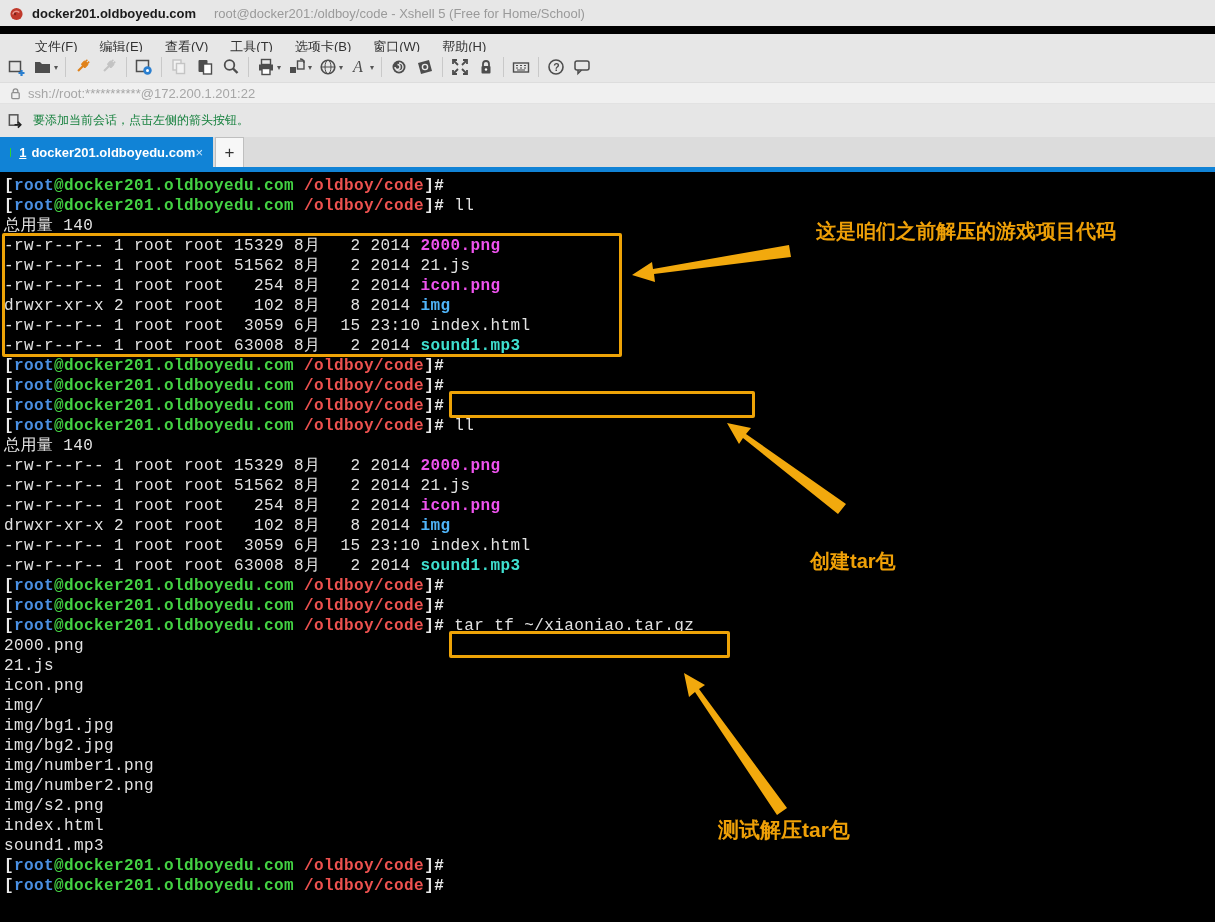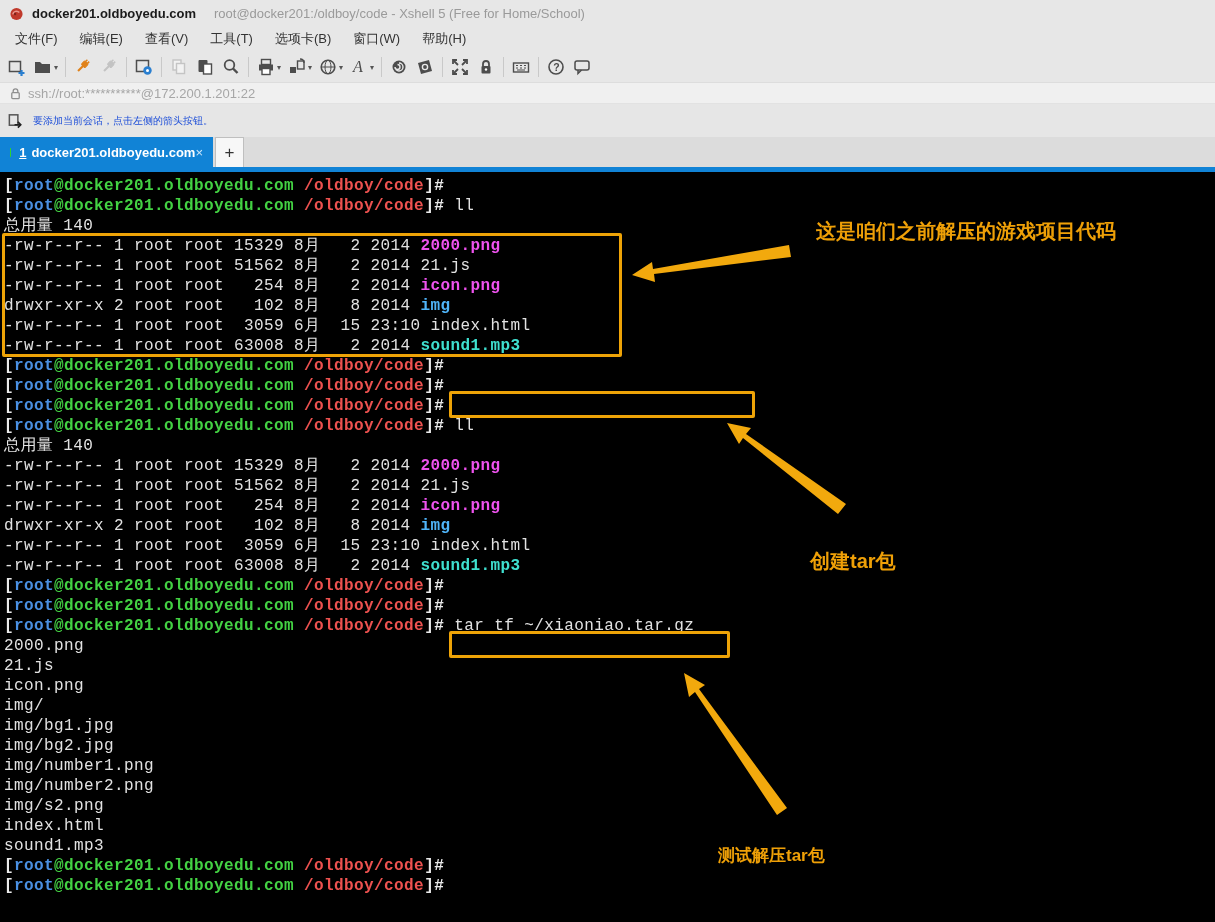--- a/index.html
+++ b/index.html
@@ -6,39 +6,39 @@
   html,body { width:1215px; height:922px; overflow:hidden; }
   body { position:relative; background:#000; font-family:"Liberation Sans","DejaVu Sans",sans-serif; }
 
   
   .titlebar { position:absolute; left:0; top:0; width:1215px; height:26px; background:#e7e7e7;
               display:flex; align-items:center; }
   .app-logo { width:15px; height:15px; margin-left:9px; }
   .title-session { font-size:13px; font-weight:bold; color:#1a1a1a; margin-left:8px; }
   .title-rest { font-size:13px; color:#9a9a9a; margin-left:18px; }
 
-  .menubar { position:absolute; left:0; top:26px; width:1215px; height:26px; background:#e7e7e7;
-             display:flex; align-items:center; padding-left:4px; }
+  .menubar { position:absolute; left:0; top:34px; width:1215px; height:26px; background:#e7e7e7;
+             display:flex; align-items:center; padding-left:24px; }
   .menu-item { font-size:13px; color:#333; padding:4px 11px; cursor:default; }
 
   .toolbar { position:absolute; left:0; top:52px; width:1215px; height:30px; background:#e7e7e7;
              display:flex; align-items:center; padding-left:4px; }
   .tbtn { height:26px; display:flex; align-items:center; padding:0 3px; border-radius:2px; }
   .tbtn svg { display:block; }
   .caret { font-size:8px; color:#555; margin-left:1px; }
   .vsep { width:1px; height:20px; background:#c9c9c9; margin:0 4px; }
 
   .addressbar { position:absolute; left:0; top:82px; width:1215px; height:22px; background:#f0f0f0;
                 border-top:1px solid #dddddd; border-bottom:1px solid #e2e2e2;
                 display:flex; align-items:center; }
   .addr-text { font-size:13px; color:#a6a6a6; margin-left:6px; }
 
   .infobar { position:absolute; left:0; top:104px; width:1215px; height:33px; background:#e6e6e6;
              display:flex; align-items:center; }
-  .info-text { font-size:10px; color:#1d4ed8; margin-left:9px; }
+  .info-text { font-size:12px; color:#15803d; margin-left:9px; }
 
   .tabbar { position:absolute; left:0; top:137px; width:1215px; height:30px; background:#dcdcdc; }
   .tab-active { position:absolute; left:0; top:0; width:213px; height:30px; background:#1183d6;
                 display:flex; align-items:center; }
   .tab-dot { width:9px; height:9px; border-radius:50%; background:#2fd32f; margin-left:10px; }
   .tab-num { font-size:13px; font-weight:bold; color:#fff; margin-left:9px; text-decoration:underline; }
   .tab-label { font-size:13px; font-weight:bold; color:#fff; margin-left:5px; }
   .tab-close { font-size:13px; color:#cfe8fa; margin-left:auto; margin-right:10px; }
   .tab-new { position:absolute; left:215px; top:0; width:29px; height:30px; background:#f7f7f7;
              border:1px solid #bfbfbf; border-bottom:none; display:flex; align-items:center;
@@ -63,21 +63,21 @@
 
   
   .overlay { position:absolute; left:0; top:0; width:1215px; height:922px; pointer-events:none; }
   .hl-box { position:absolute; border:3px solid #eea307; border-radius:2px; }
   .box-listing { left:2px;   top:233px; width:620px; height:124px; }
   .box-tar-zcf { left:449px; top:391px; width:306px; height:27px; }
   .box-tar-tf  { left:449px; top:631px; width:281px; height:27px; }
   .note { position:absolute; color:#efa007; font-weight:bold; white-space:nowrap; }
   .note-unzip  { left:816px; top:218px; font-size:20px; }
   .note-create { left:810px; top:548px; font-size:20px; }
-  .note-test   { left:718px; top:844px; font-size:17px; }
+  .note-test   { left:718px; top:816px; font-size:21px; }
   .arrows { position:absolute; left:0; top:0; }
 </style>
 </head>
 <body>
 
 <div class="titlebar">
   <svg class="app-logo" viewBox="0 0 16 16">
     <circle cx="8" cy="8.5" r="6.5" fill="#c0392b"></circle>
     <path d="M4 9 a4 4 0 0 1 7 -2" stroke="#e8978d" stroke-width="1.6" fill="none"></path>
     <circle cx="6.5" cy="8.5" r="1.3" fill="#7e221a"></circle>

